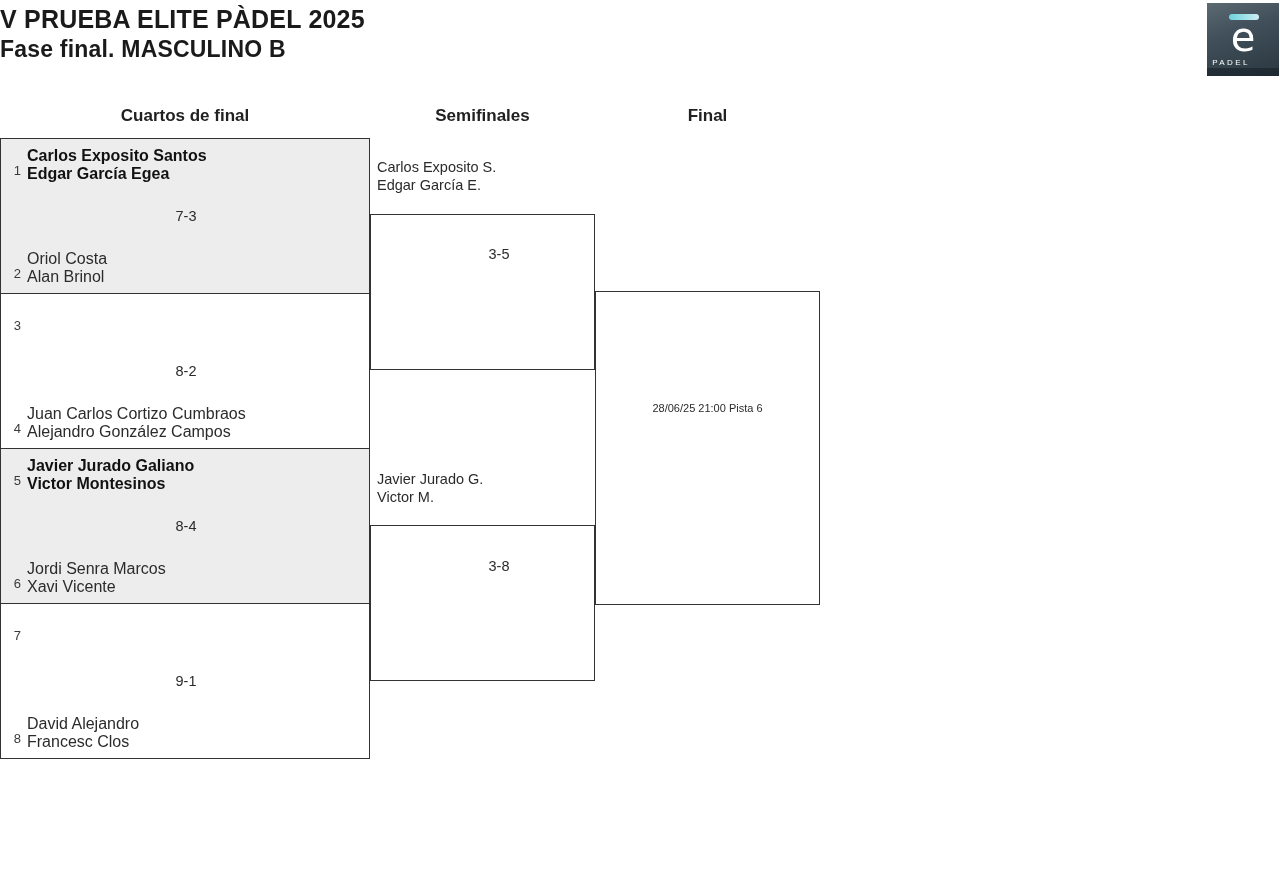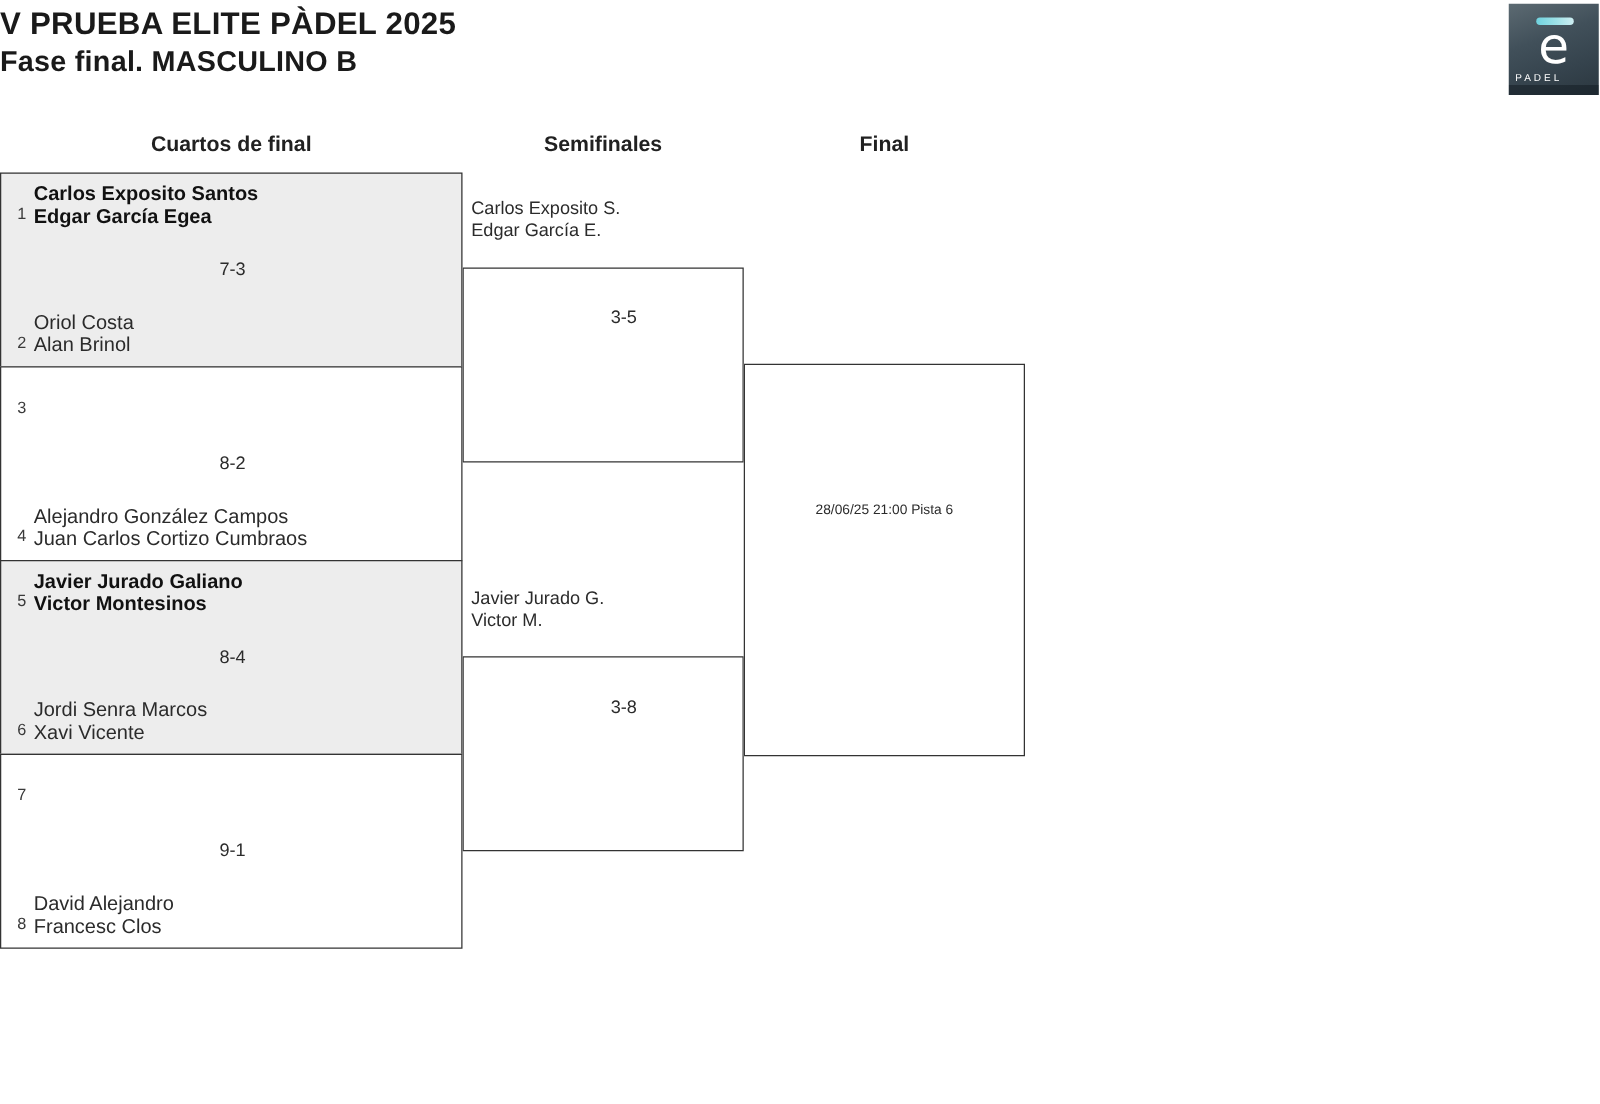--- a/index.html
+++ b/index.html
@@ -251,22 +251,22 @@
 
 <div class="match-box r1-box plain" id="r1-m2">
   <div class="seed seed-top">3</div>
   <div class="team team-top">
     <span class="p"></span>
     <span class="p"></span>
   </div>
   <div class="score-r1">8-2</div>
   <div class="seed seed-bottom">4</div>
   <div class="team team-bottom">
+    <span class="p">Juan Carlos Cortizo Cumbraos</span>
     <span class="p">Alejandro González Campos</span>
-    <span class="p">Juan Carlos Cortizo Cumbraos</span>
   </div>
 </div>
 
 <div class="match-box r1-box shaded" id="r1-m3">
   <div class="seed seed-top">5</div>
   <div class="team team-top winner">
     <span class="p">Javier Jurado Galiano</span>
     <span class="p">Victor Montesinos</span>
   </div>
   <div class="score-r1">8-4</div>

